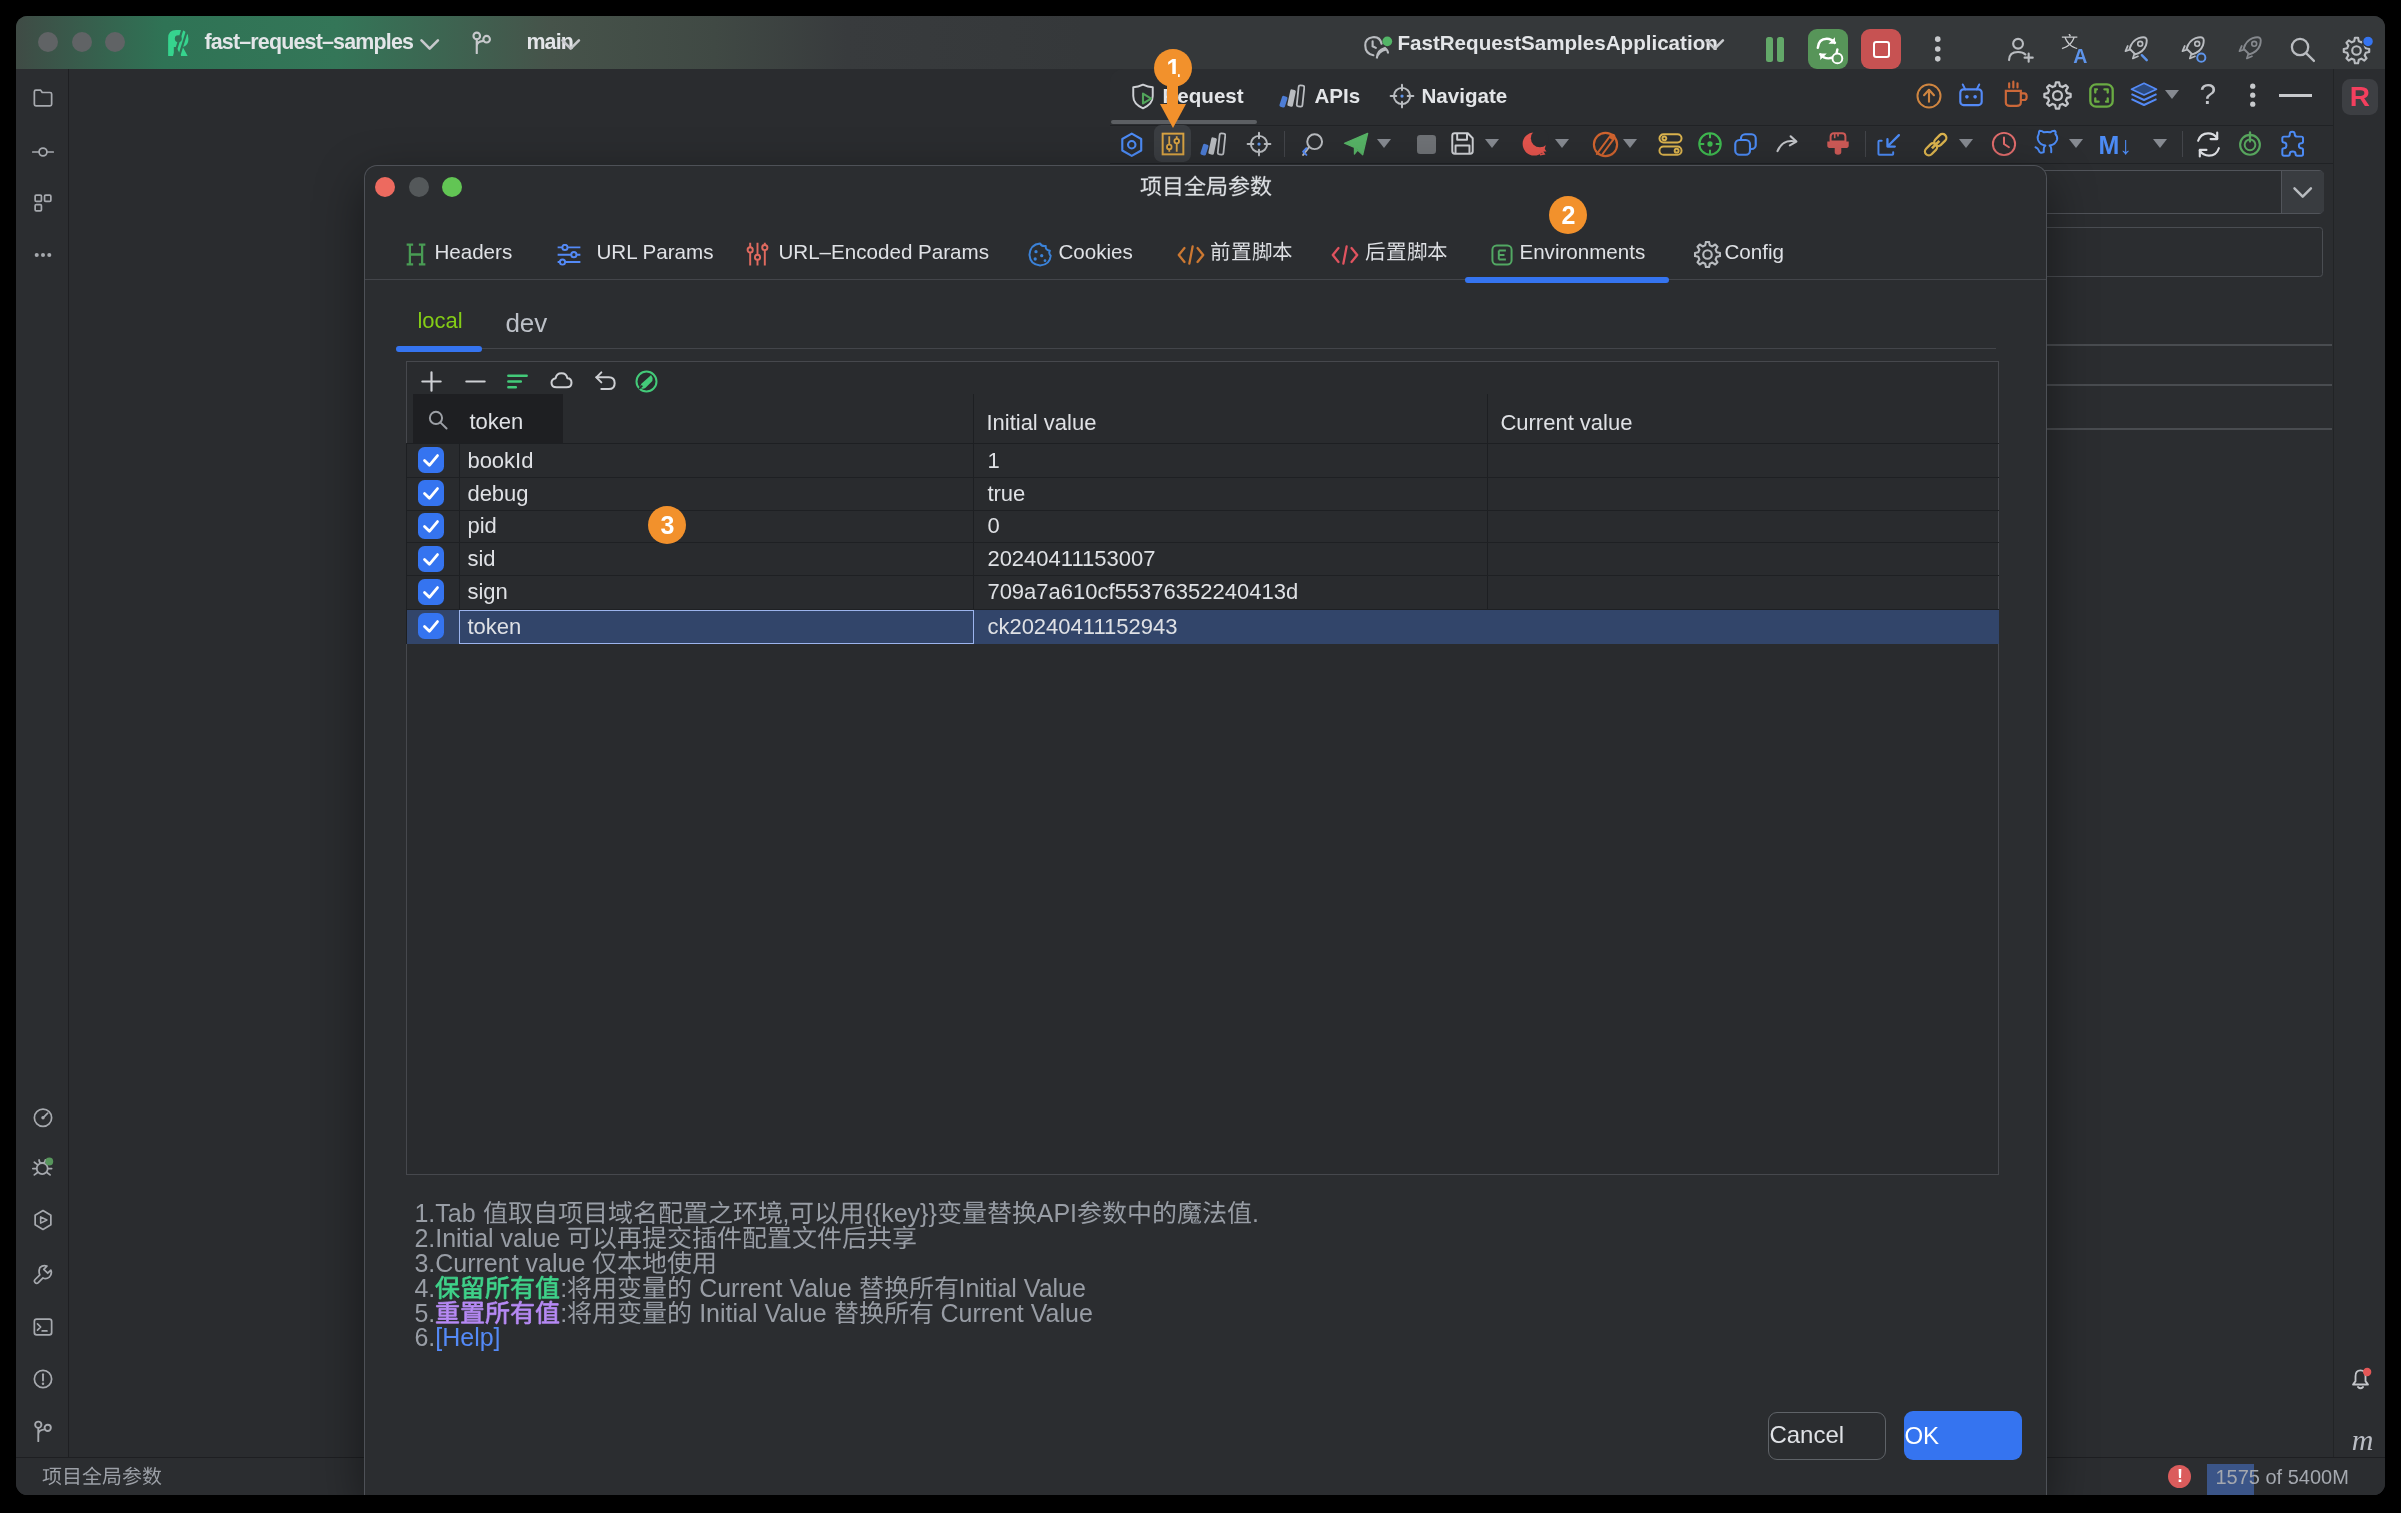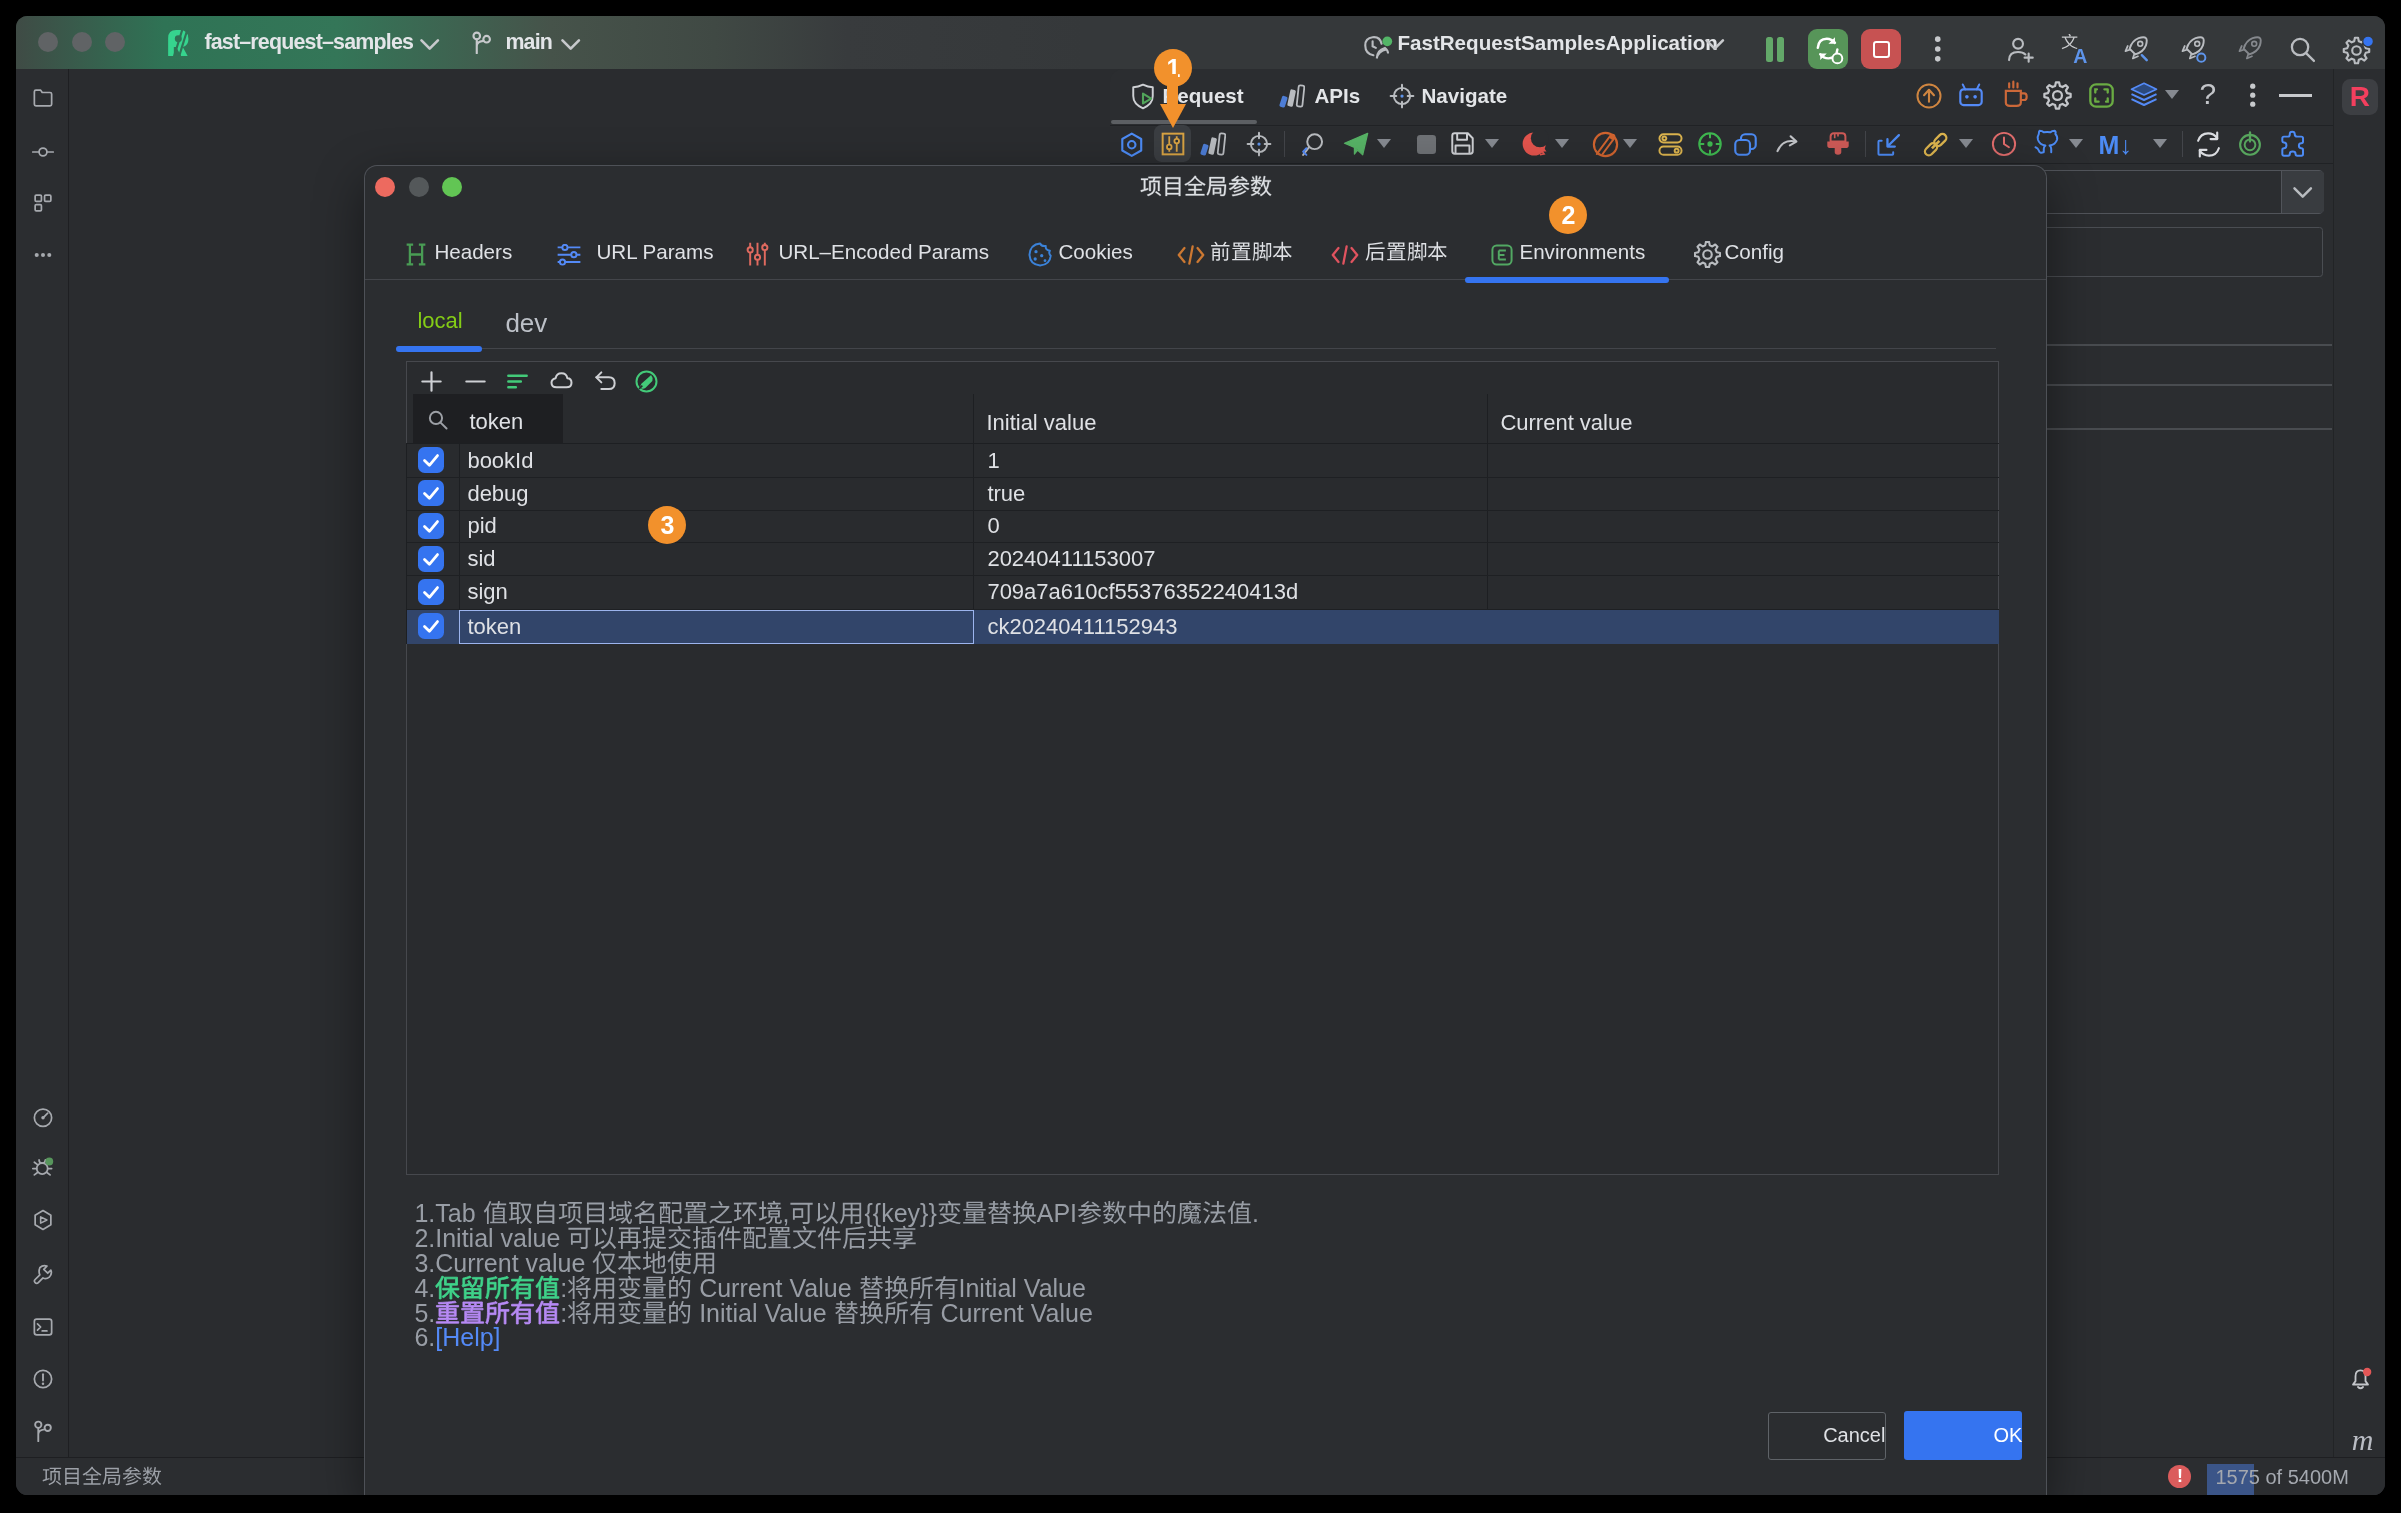--- a/index.html
+++ b/index.html
@@ -16,21 +16,21 @@
 #rightstrip{position:absolute;left:2317px;top:53px;width:52px;height:1388px;background:#2b2d30;border-left:0.8px solid #222426}
 #statusbar{position:absolute;left:0;top:1441px;width:2369px;height:38px;background:#2b2d30;border-top:0.8px solid #1e1f22;font-size:21.4px;color:#9da1a8}
 #dialog{position:absolute;left:348px;top:149px;width:1683px;height:1330px;background:#2b2d30;border:0.8px solid #4e5157;border-bottom:none;border-radius:13px 13px 0 0;box-shadow:0 16.4px 49px rgba(0,0,0,.45)}
 .tab{position:absolute;top:224px;font-size:20.6px;color:#dfe1e5;white-space:nowrap}
 .row{position:absolute;left:390px;width:1593px;height:34px;border-bottom:0.8px solid #1e2023;font-size:22px;color:#dfe1e5}
 .rname{position:absolute;left:61px;top:4.1px}
 .rval{position:absolute;left:581px;top:4.1px}
 .bb svg.cj{stroke:currentColor;stroke-width:33px}
 .bt svg.cj{stroke:currentColor;stroke-width:13px}
 .ftr{font-size:25px;color:#989da5;line-height:24px;white-space:nowrap}
-.btn{position:absolute;font-size:20px;text-align:right;border-radius:3px}
+.btn{position:absolute;font-size:24px;text-align:left;border-radius:9px}
 .ddt{display:inline-block;width:0;height:0;border-left:7.4px solid transparent;border-right:7.4px solid transparent;border-top:9px solid #868a91;vertical-align:middle}
 .vsep{position:absolute;width:0.8px;background:#43454a}
 </style></head><body>
 <svg width="0" height="0" style="position:absolute">
 <defs>
 <path id="u4e2d" d="M458 -840V-661H96V-186H171V-248H458V79H537V-248H825V-191H902V-661H537V-840ZM171 -322V-588H458V-322ZM825 -322H537V-588H825Z"></path>
 <path id="u4e4b" d="M234 -133C182 -133 116 -79 49 -5L105 63C152 -3 199 -62 232 -62C254 -62 286 -28 326 -3C394 40 475 51 597 51C694 51 866 46 940 41C941 19 954 -21 962 -41C866 -30 717 -22 599 -22C488 -22 405 -29 342 -70L316 -87C522 -215 746 -424 868 -609L812 -646L797 -642H100V-568H741C627 -416 428 -236 247 -131ZM415 -810C454 -759 501 -686 520 -642L591 -682C569 -724 521 -793 482 -845Z"></path>
 <path id="u4ea4" d="M318 -597C258 -521 159 -442 70 -392C87 -380 115 -351 129 -336C216 -393 322 -483 391 -569ZM618 -555C711 -491 822 -396 873 -332L936 -382C881 -445 768 -536 677 -598ZM352 -422 285 -401C325 -303 379 -220 448 -152C343 -72 208 -20 47 14C61 31 85 64 93 82C254 42 393 -16 503 -102C609 -16 744 42 910 74C920 53 941 22 958 5C797 -21 663 -74 559 -151C630 -220 686 -303 727 -406L652 -427C618 -335 568 -260 503 -199C437 -261 387 -336 352 -422ZM418 -825C443 -787 470 -737 485 -701H67V-628H931V-701H517L562 -719C549 -754 516 -809 489 -849Z"></path>
 <path id="u4eab" d="M265 -567H737V-477H265ZM190 -623V-421H816V-623ZM783 -361 763 -360H148V-299H663C600 -275 526 -253 460 -238L459 -179H54V-113H459V1C459 15 454 19 436 20C418 21 350 22 281 19C292 38 303 62 308 82C398 82 455 82 490 73C526 63 538 45 538 3V-113H948V-179H538V-204C649 -232 765 -273 850 -321L800 -364ZM432 -833C444 -809 457 -780 467 -753H64V-688H935V-753H551C540 -783 524 -819 507 -847Z"></path>
 <path id="u4ec5" d="M364 -730V-659H414L400 -656C442 -471 504 -312 595 -185C509 -91 407 -24 298 17C313 32 333 60 343 79C453 33 555 -33 641 -125C716 -38 808 30 921 75C933 57 954 28 971 14C857 -28 765 -95 690 -181C795 -314 874 -490 912 -718L863 -734L850 -730ZM471 -659H827C791 -491 727 -352 643 -242C562 -357 507 -499 471 -659ZM295 -834C233 -676 132 -523 25 -425C39 -407 63 -368 71 -350C111 -388 149 -433 186 -483V78H260V-594C302 -663 338 -737 368 -811Z"></path>
@@ -95,21 +95,21 @@
  </svg>
  <div class="tbtxt" style="left:188px;font-size:21.4px;letter-spacing:-0.8px">fast–request–samples</div>
  <svg class="a" style="left:403px;top:20.6px" width="21.4" height="15" viewBox="0 0 26 18">
         <path d="M3 4 L13 14 L23 4" stroke="#c7c9cc" stroke-width="3.2" fill="none" stroke-linecap="round" stroke-linejoin="round"></path>
       </svg>
  <svg class="a" style="left:455px;top:15px" width="21.4" height="23" viewBox="0 0 26 28">
   <circle cx="7" cy="6" r="4" fill="none" stroke="#c7c9cc" stroke-width="2.6"></circle>
         <circle cx="19" cy="10" r="4" fill="none" stroke="#c7c9cc" stroke-width="2.6"></circle>
   <path d="M7 10 L7 27 M7 18 Q7 13 15 12" fill="none" stroke="#c7c9cc" stroke-width="2.6" stroke-linecap="round"></path>
  </svg>
- <div class="tbtxt" style="left:489px;font-size:21.4px;letter-spacing:-0.8px">main</div>
+ <div class="tbtxt" style="left:510px;font-size:21.4px;letter-spacing:-0.8px">main</div>
  <svg class="a" style="left:544px;top:20.6px" width="21.4" height="15" viewBox="0 0 26 18">
         <path d="M3 4 L13 14 L23 4" stroke="#c7c9cc" stroke-width="3.2" fill="none" stroke-linecap="round" stroke-linejoin="round"></path>
       </svg>
  <svg class="a" style="left:1346px;top:18px" width="31" height="31" viewBox="0 0 38 38">
   <path d="M14 26 Q4 24 4 14 Q4 5 13 4 Q22 3 24 12" fill="none" stroke="#b9bcc0" stroke-width="2.6" stroke-linecap="round"></path>
   <path d="M13 9 L13 15 L17 17" fill="none" stroke="#b9bcc0" stroke-width="2.6" stroke-linecap="round"></path>
   <path d="M18 30 Q18 20 28 17 Q32 20 32 24 M18 30 Q20 21 30 19" fill="none" stroke="#b9bcc0" stroke-width="2.4"></path>
   <circle cx="31" cy="9" r="6" fill="#53b567"></circle>
  </svg>
  <div class="tbtxt" style="left:1381px;font-size:20.6px">FastRequestSamplesApplication</div>

